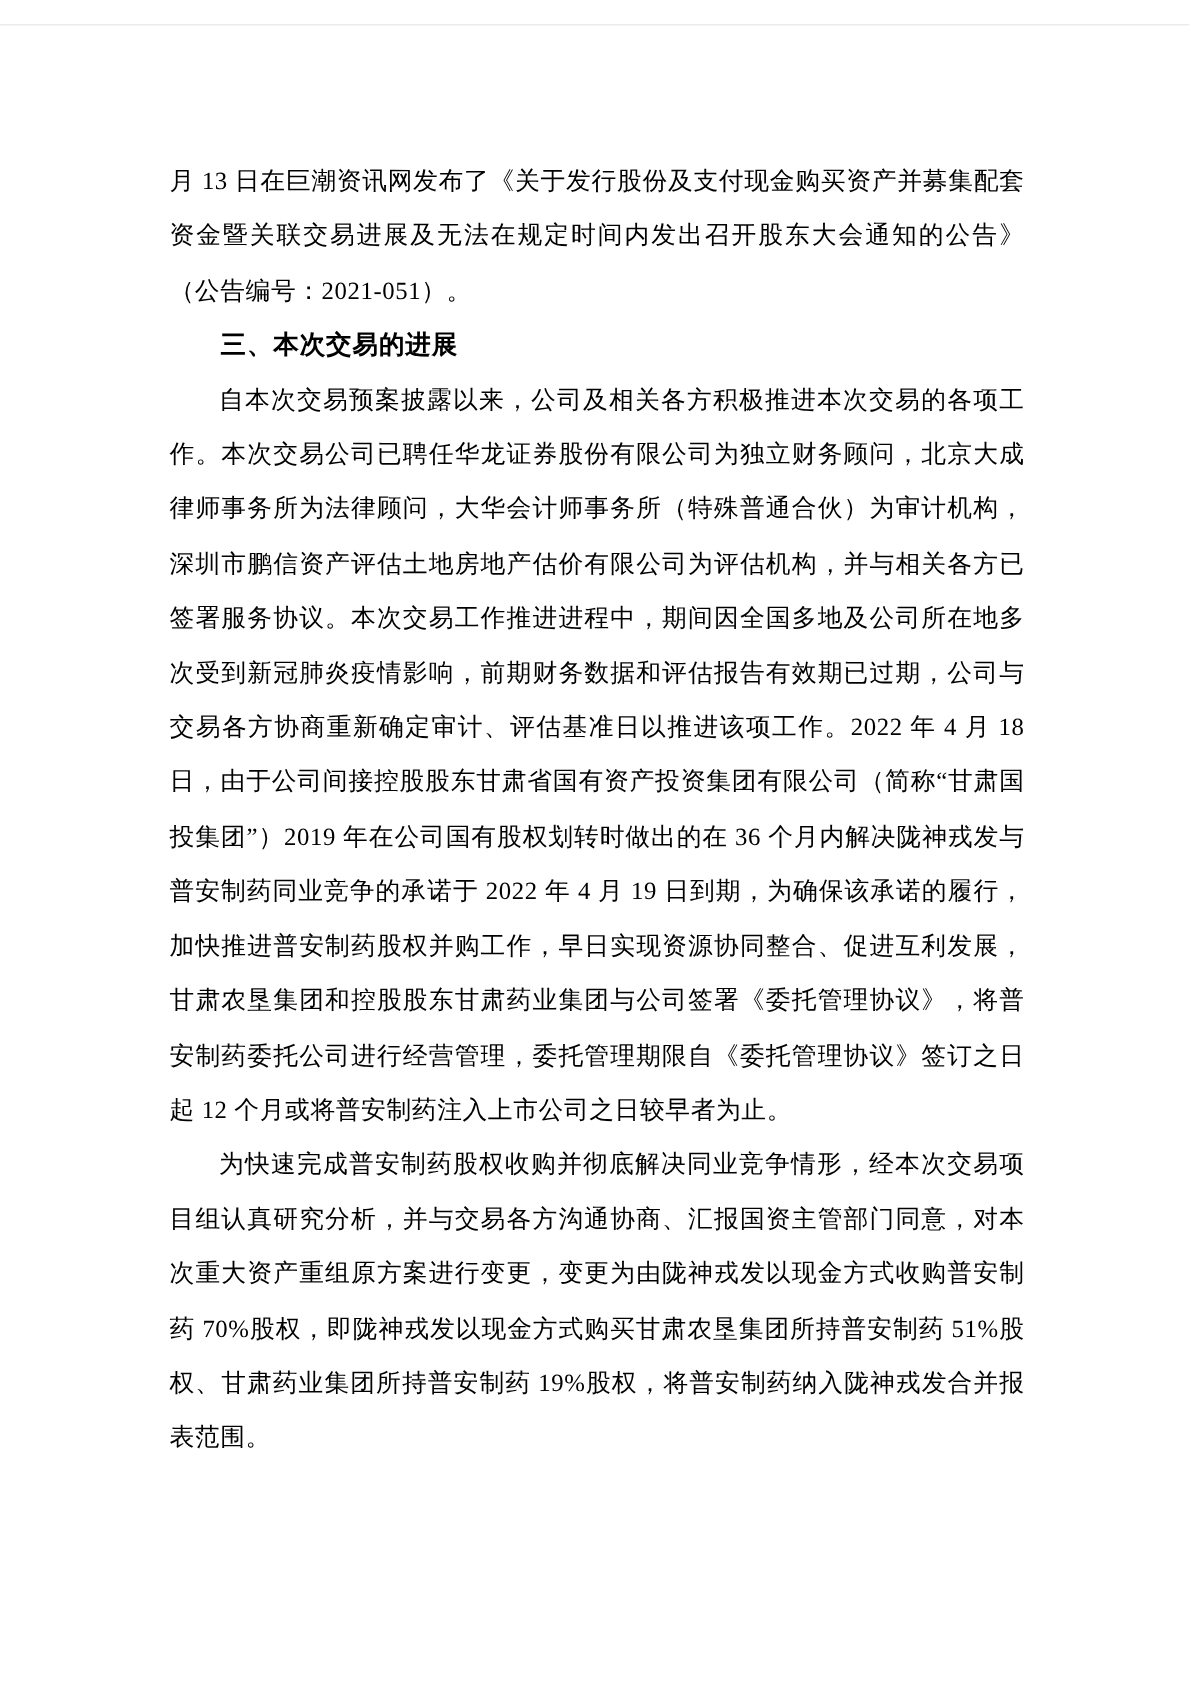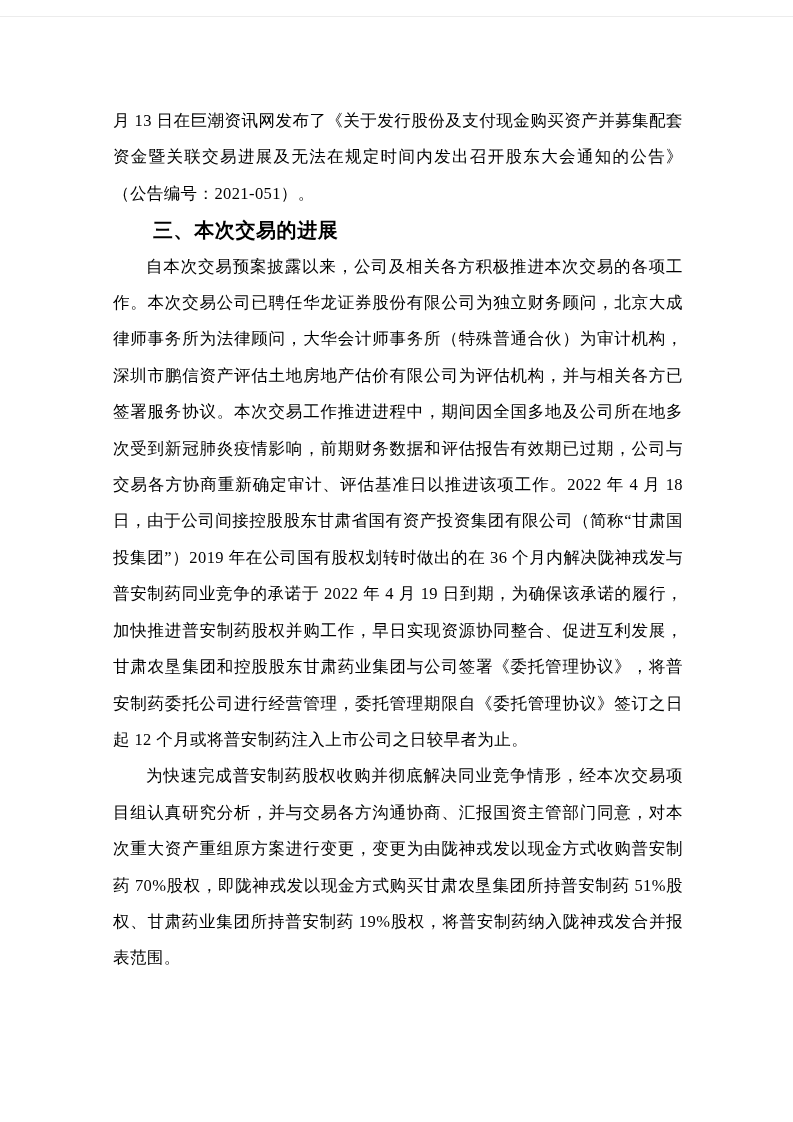--- a/index.html
+++ b/index.html
@@ -33,21 +33,21 @@
     word-break: break-all;
   }
   .para.indent {
     text-indent: 2em;
   }
   .section-heading {
     margin: 0;
     text-indent: 2em;
     font-family: "Liberation Sans", "DejaVu Sans", sans-serif;
     font-weight: bold;
-    font-size: 20px;
+    font-size: 17px;
     line-height: 36.4px;
     letter-spacing: 0.6px;
   }
 </style>
 </head>
 <body>
 
 <div class="page">
   <div class="doc-body">
     <p class="para">月 13 日在巨潮资讯网发布了《关于发行股份及支付现金购买资产并募集配套资金暨关联交易进展及无法在规定时间内发出召开股东大会通知的公告》（公告编号：2021-051）。</p>

